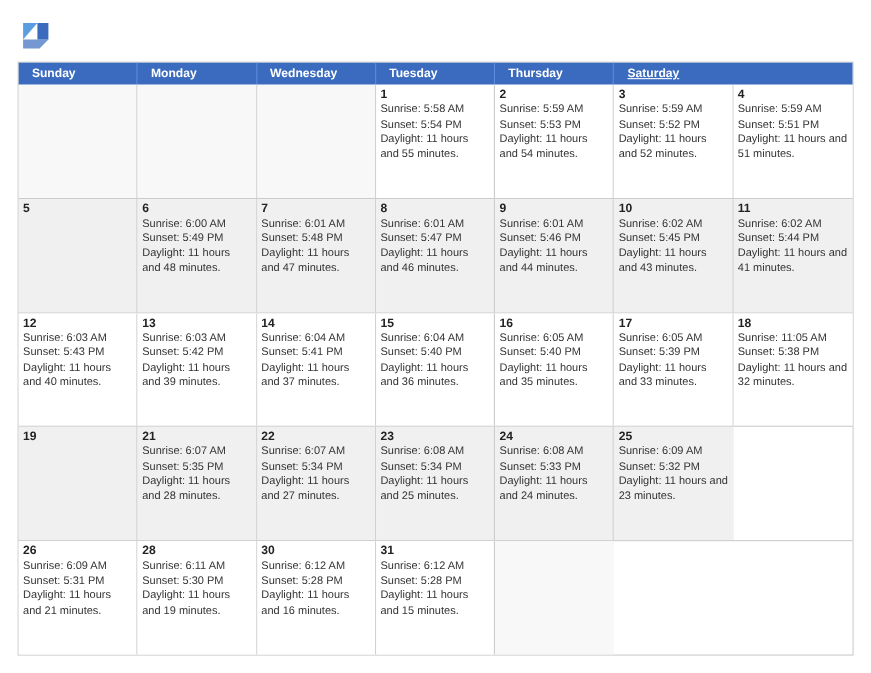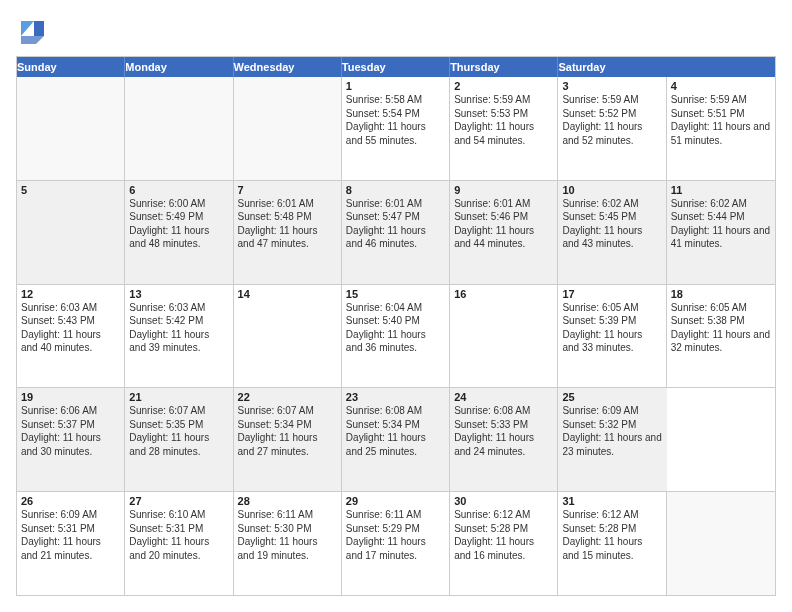--- a/index.html
+++ b/index.html
@@ -62,26 +62,27 @@
     }
     .cal-header {
       display: grid;
       grid-template-columns: repeat(7, 1fr);
       background: #3a6bbf;
     }
     .cal-header-cell {
       color: #fff;
       font-size: 11px;
       font-weight: bold;
-      padding: 4px 0;
+      padding: 4px 12px;
       text-align: left;
       border-right: 1px solid #5a8bdf;
     }
     .cal-header-cell:last-child {
       border-right: none;
+      text-decoration: underline;
     }
     .cal-body {
       flex: 1;
       display: flex;
       flex-direction: column;
     }
     .cal-row {
       display: grid;
       grid-template-columns: repeat(7, 1fr);
       flex: 1;
@@ -242,53 +243,57 @@
           </div>
           <div class="cal-cell">
             <div class="day-num">13</div>
             <div class="day-info">Sunrise: 6:03 AM
 Sunset: 5:42 PM
 Daylight: 11 hours
 and 39 minutes.</div>
           </div>
           <div class="cal-cell">
             <div class="day-num">14</div>
+            <div class="day-info">Sunrise: 6:04 AM
+Sunset: 5:41 PM
+Daylight: 11 hours
+and 37 minutes.</div>
           </div>
           <div class="cal-cell">
             <div class="day-num">15</div>
             <div class="day-info">Sunrise: 6:04 AM
 Sunset: 5:40 PM
 Daylight: 11 hours
 and 36 minutes.</div>
           </div>
           <div class="cal-cell">
             <div class="day-num">16</div>
+            <div class="day-info">Sunrise: 6:05 AM
+Sunset: 5:40 PM
+Daylight: 11 hours
+and 35 minutes.</div>
           </div>
           <div class="cal-cell">
             <div class="day-num">17</div>
             <div class="day-info">Sunrise: 6:05 AM
 Sunset: 5:39 PM
 Daylight: 11 hours
 and 33 minutes.</div>
           </div>
           <div class="cal-cell">
             <div class="day-num">18</div>
-            <div class="day-info">Sunrise: 6:05 AM
+            <div class="day-info">Sunrise: 11:05 AM
 Sunset: 5:38 PM
 Daylight: 11 hours
 and 32 minutes.</div>
           </div>
         </div>
         <div class="cal-row">
           <div class="cal-cell shaded">
             <div class="day-num">19</div>
-            <div class="day-info">Sunrise: 6:06 AM
-Sunset: 5:37 PM
-Daylight: 11 hours
-and 30 minutes.</div>
           </div>
           <div class="cal-cell shaded">
             <div class="day-num">21</div>
             <div class="day-info">Sunrise: 6:07 AM
 Sunset: 5:35 PM
 Daylight: 11 hours
 and 28 minutes.</div>
           </div>
           <div class="cal-cell shaded">
             <div class="day-num">22</div>
@@ -321,39 +326,25 @@
         </div>
         <div class="cal-row">
           <div class="cal-cell">
             <div class="day-num">26</div>
             <div class="day-info">Sunrise: 6:09 AM
 Sunset: 5:31 PM
 Daylight: 11 hours
 and 21 minutes.</div>
           </div>
           <div class="cal-cell">
-            <div class="day-num">27</div>
-            <div class="day-info">Sunrise: 6:10 AM
-Sunset: 5:31 PM
-Daylight: 11 hours
-and 20 minutes.</div>
-          </div>
-          <div class="cal-cell">
             <div class="day-num">28</div>
             <div class="day-info">Sunrise: 6:11 AM
 Sunset: 5:30 PM
 Daylight: 11 hours
 and 19 minutes.</div>
-          </div>
-          <div class="cal-cell">
-            <div class="day-num">29</div>
-            <div class="day-info">Sunrise: 6:11 AM
-Sunset: 5:29 PM
-Daylight: 11 hours
-and 17 minutes.</div>
           </div>
           <div class="cal-cell">
             <div class="day-num">30</div>
             <div class="day-info">Sunrise: 6:12 AM
 Sunset: 5:28 PM
 Daylight: 11 hours
 and 16 minutes.</div>
           </div>
           <div class="cal-cell">
             <div class="day-num">31</div>

